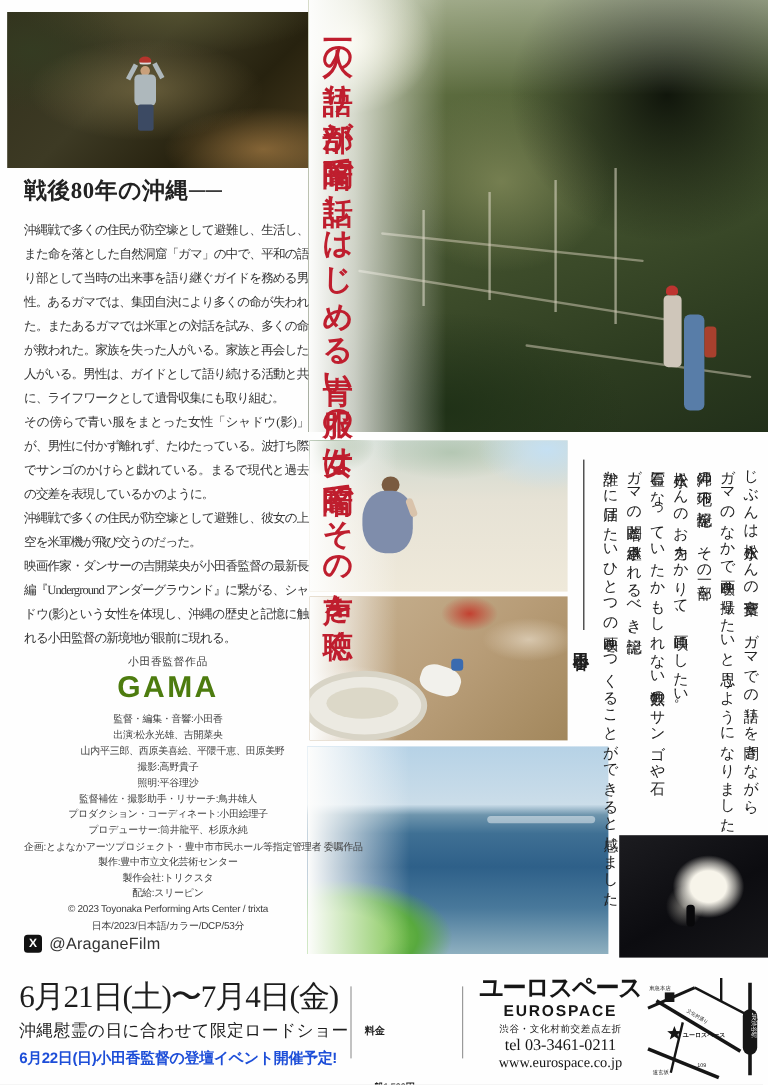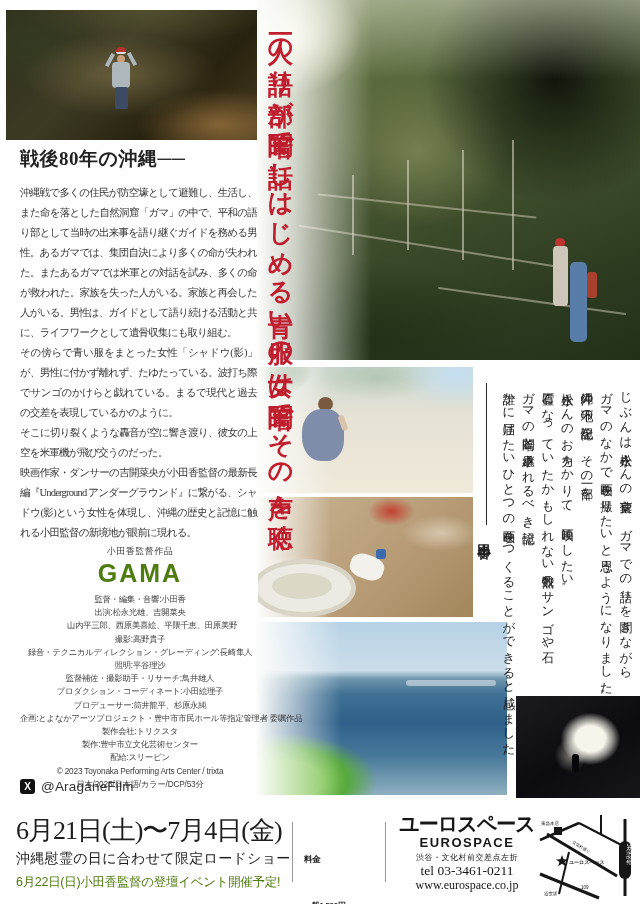--- a/index.html
+++ b/index.html
@@ -133,21 +133,21 @@
   }
   .quote p { margin:0; }
   .quote .sig { font-weight:700; font-size:13.5px; margin-block-start:5px; }
   .sig-line { display:inline-block; inline-size:142px; block-size:1px; background:#2a2a2a; vertical-align:middle; margin-inline-end:8px; }
 
   
   .release { position:absolute; left:16px; top:815px; z-index:4; }
   .release .dates { font-size:26px; letter-spacing:-1px; color:#1d1d1d; line-height:32px; }
   .release .subtitle { font-size:14px; letter-spacing:.3px; color:#1d1d1d; margin-top:3px; }
   .release .event { font-family:"Liberation Sans","DejaVu Sans",sans-serif;
-    font-size:12.5px; font-weight:400; color:#4d7c0f; margin-top:6px; letter-spacing:-0.3px; }
+    font-size:12.5px; font-weight:700; color:#1d4ed8; margin-top:6px; letter-spacing:-0.3px; }
 
   .vdiv { position:absolute; width:1px; background:#9a9a9a; z-index:4; }
   .vdiv1 { left:292px; top:822px; height:60px; }
   .vdiv2 { left:385px; top:822px; height:60px; }
 
   .pricing { position:absolute; left:304px; top:820px; z-index:4;
     font-family:"Liberation Sans","DejaVu Sans",sans-serif; color:#222; }
   .pricing .p-label { font-size:8.5px; font-weight:700; line-height:14.5px; }
   .pricing div { font-size:8px; font-weight:700; line-height:14.8px; letter-spacing:-0.3px; white-space:nowrap;margin-top:32px; }
 
@@ -214,41 +214,40 @@
     <div class="dk-fig"></div>
   </div>
 
   <div class="tagline"><span>一人の語り部が暗闇で話しはじめる</span><span>青い服の女は暗闇でその声を聴く</span></div>
 
   <div class="intro">
     <h1>戦後80年の沖縄──</h1>
     <div>
         <p>沖縄戦で多くの住民が防空壕として避難し、生活し、また命を落とした自然洞窟「ガマ」の中で、平和の語り部として当時の出来事を語り継ぐガイドを務める男性。あるガマでは、集団自決により多くの命が失われた。またあるガマでは米軍との対話を試み、多くの命が救われた。家族を失った人がいる。家族と再会した人がいる。男性は、ガイドとして語り続ける活動と共に、ライフワークとして遺骨収集にも取り組む。</p>
         <p>その傍らで青い服をまとった女性「シャドウ(影)」が、男性に付かず離れず、たゆたっている。波打ち際でサンゴのかけらと戯れている。まるで現代と過去の交差を表現しているかのように。</p>
-        <p>そこに切り裂くような轟音が空に響き渡り、彼女の上空を米軍機が飛び交うのだった。</p>
+        <p>沖縄戦で多くの住民が防空壕として避難し、彼女の上空を米軍機が飛び交うのだった。</p>
         <p>映画作家・ダンサーの吉開菜央が小田香監督の最新長編『Underground アンダーグラウンド』に繋がる、シャドウ(影)という女性を体現し、沖縄の歴史と記憶に触れる小田監督の新境地が眼前に現れる。</p>
       </div>
   </div>
 
   <div class="credits">
     <div class="label">小田香監督作品</div>
     <div class="title">GAMA</div>
     <div class="credit-lines">
         <div>監督・編集・音響:小田香</div>
         <div>出演:松永光雄、吉開菜央</div>
         <div>　　　山内平三郎、西原美喜絵、平隈千恵、田原美野</div>
         <div>撮影:高野貴子</div>
-        <div>録音・テクニカルディレクション・グレーディング:長崎隼人</div>
         <div>照明:平谷理沙</div>
         <div>監督補佐・撮影助手・リサーチ:鳥井雄人</div>
         <div>プロダクション・コーディネート:小田絵理子</div>
         <div>プロデューサー:筒井龍平、杉原永純</div>
         <div>企画:とよなかアーツプロジェクト・豊中市市民ホール等指定管理者 委嘱作品</div>
+        <div>製作:豊中市立文化芸術センター</div>
         <div>製作会社:トリクスタ</div>
-        <div>製作:豊中市立文化芸術センター</div>
         <div>配給:スリーピン</div>
         <div>© 2023 Toyonaka Performing Arts Center / trixta</div>
         <div>日本/2023/日本語/カラー/DCP/53分</div>
       </div>
   </div>
 
   <div class="social">
     <div class="x-icon">X</div>
     <div class="handle">@AraganeFilm</div>
   </div>

